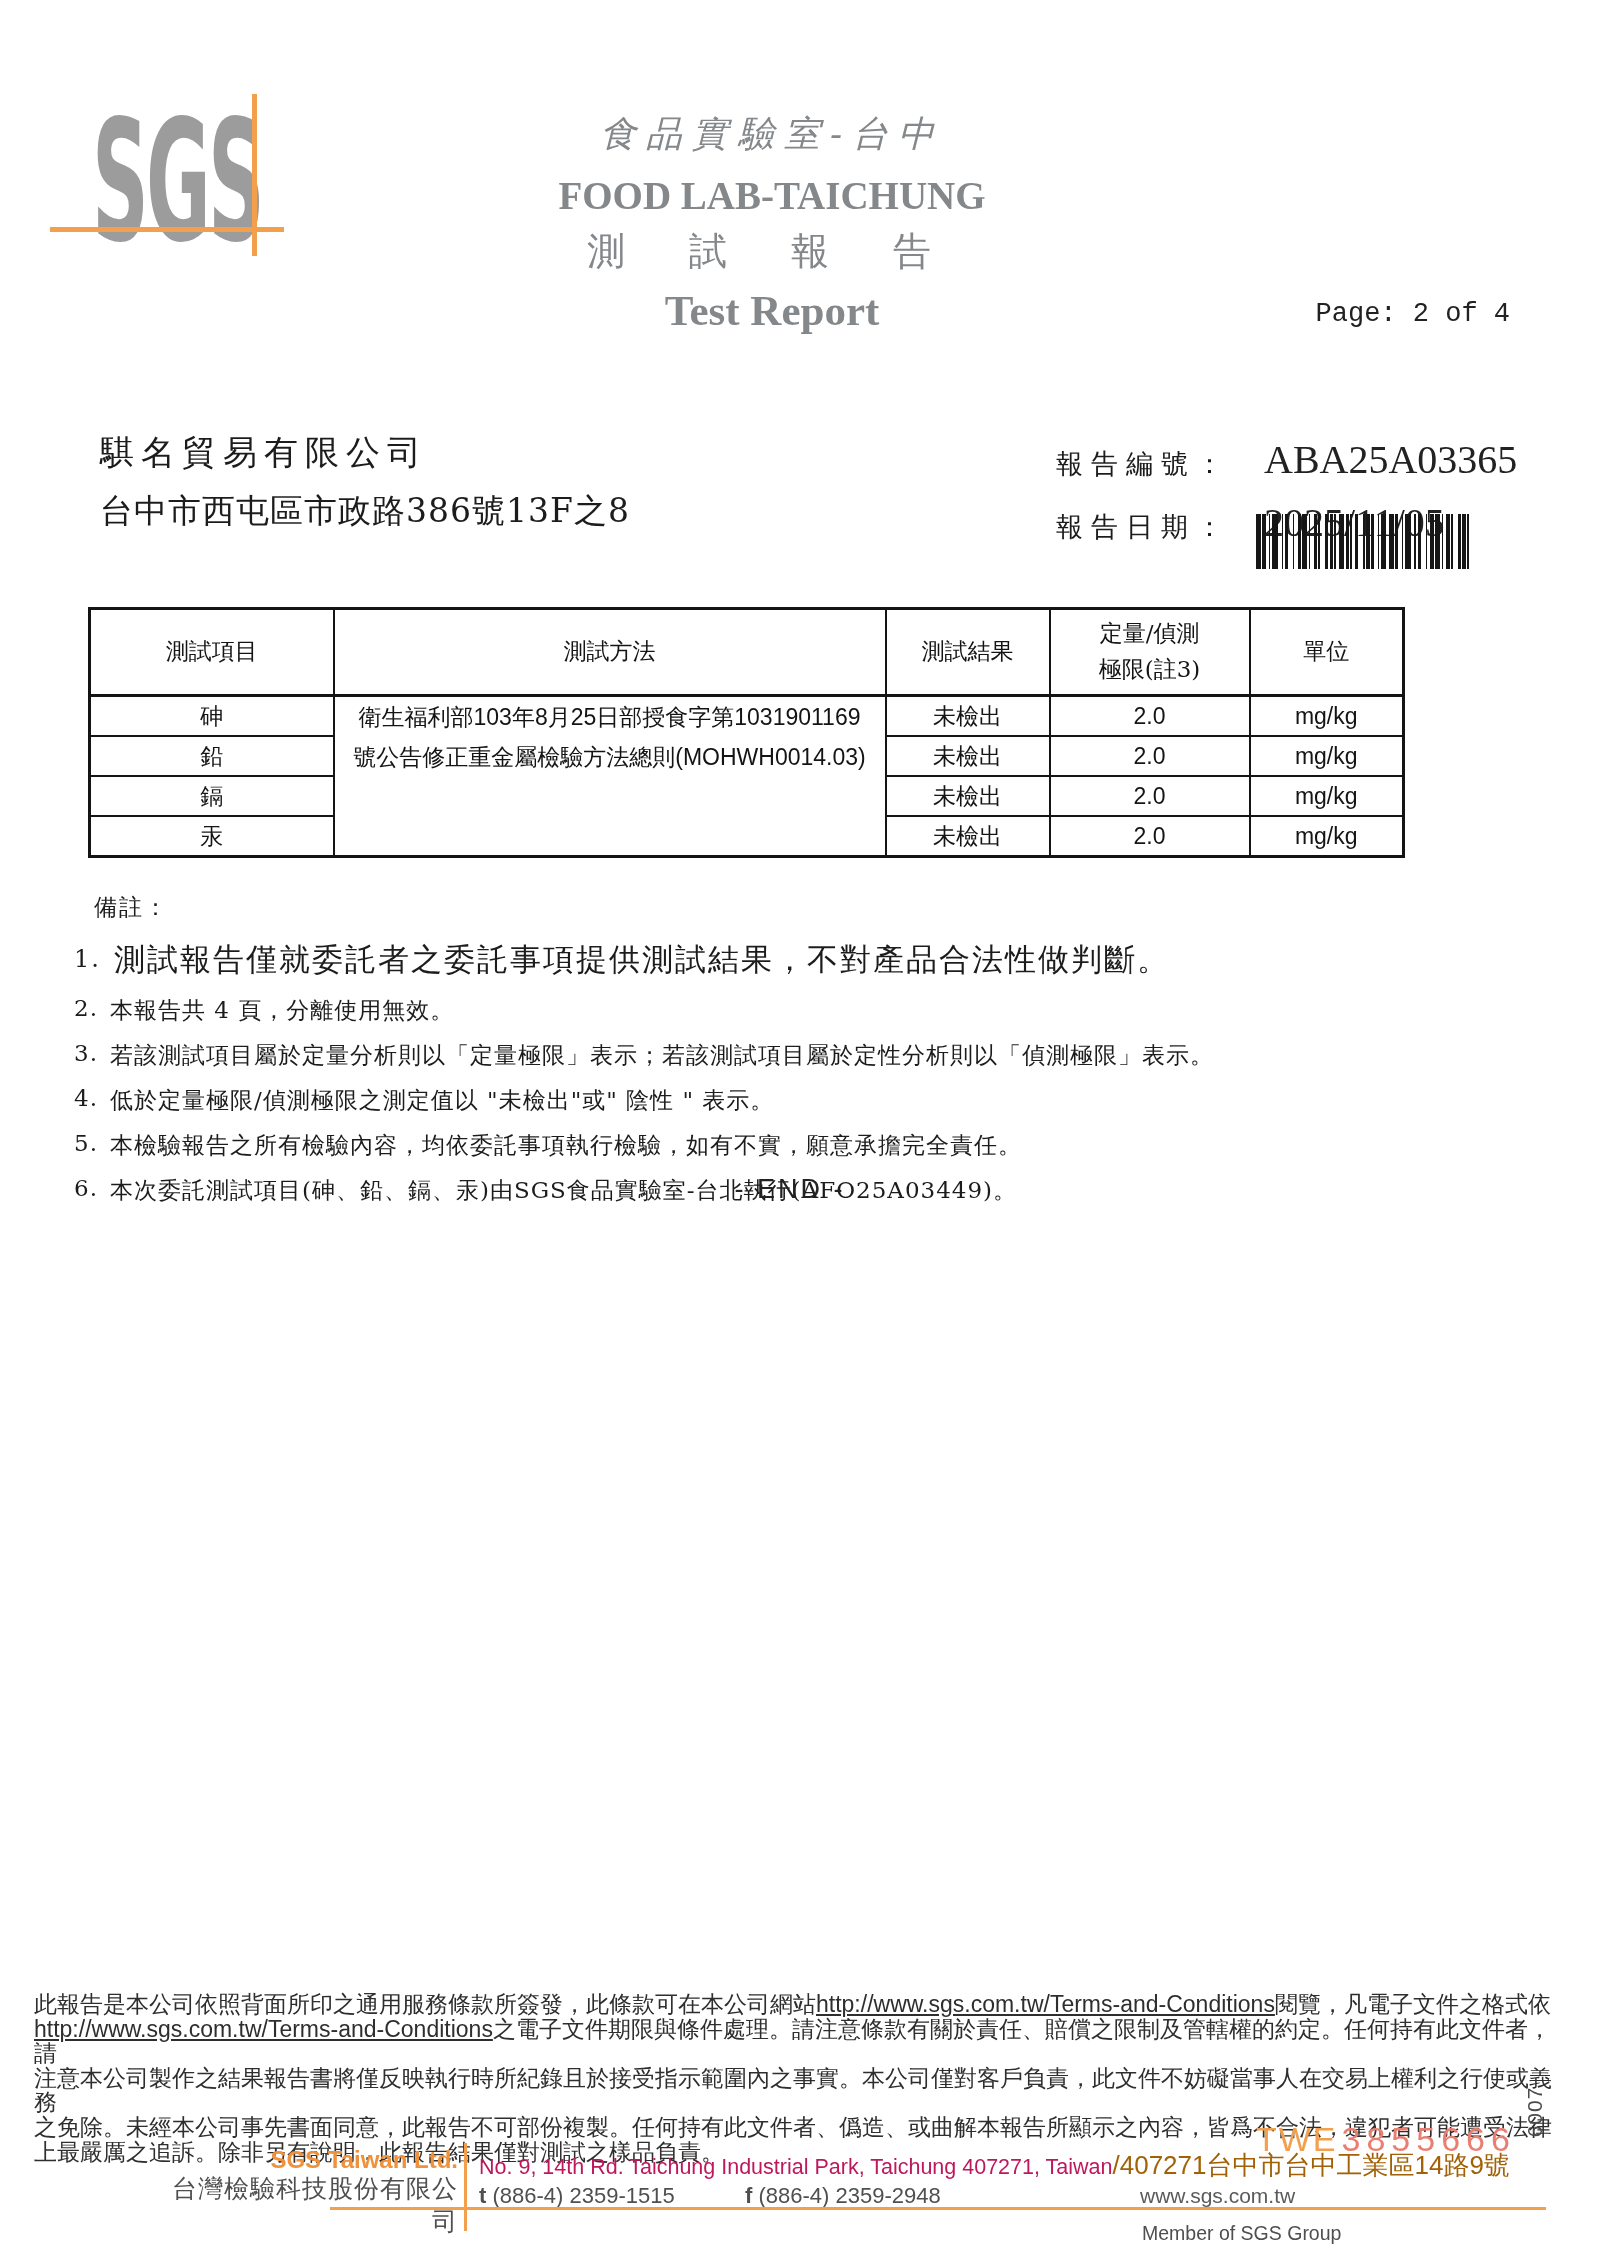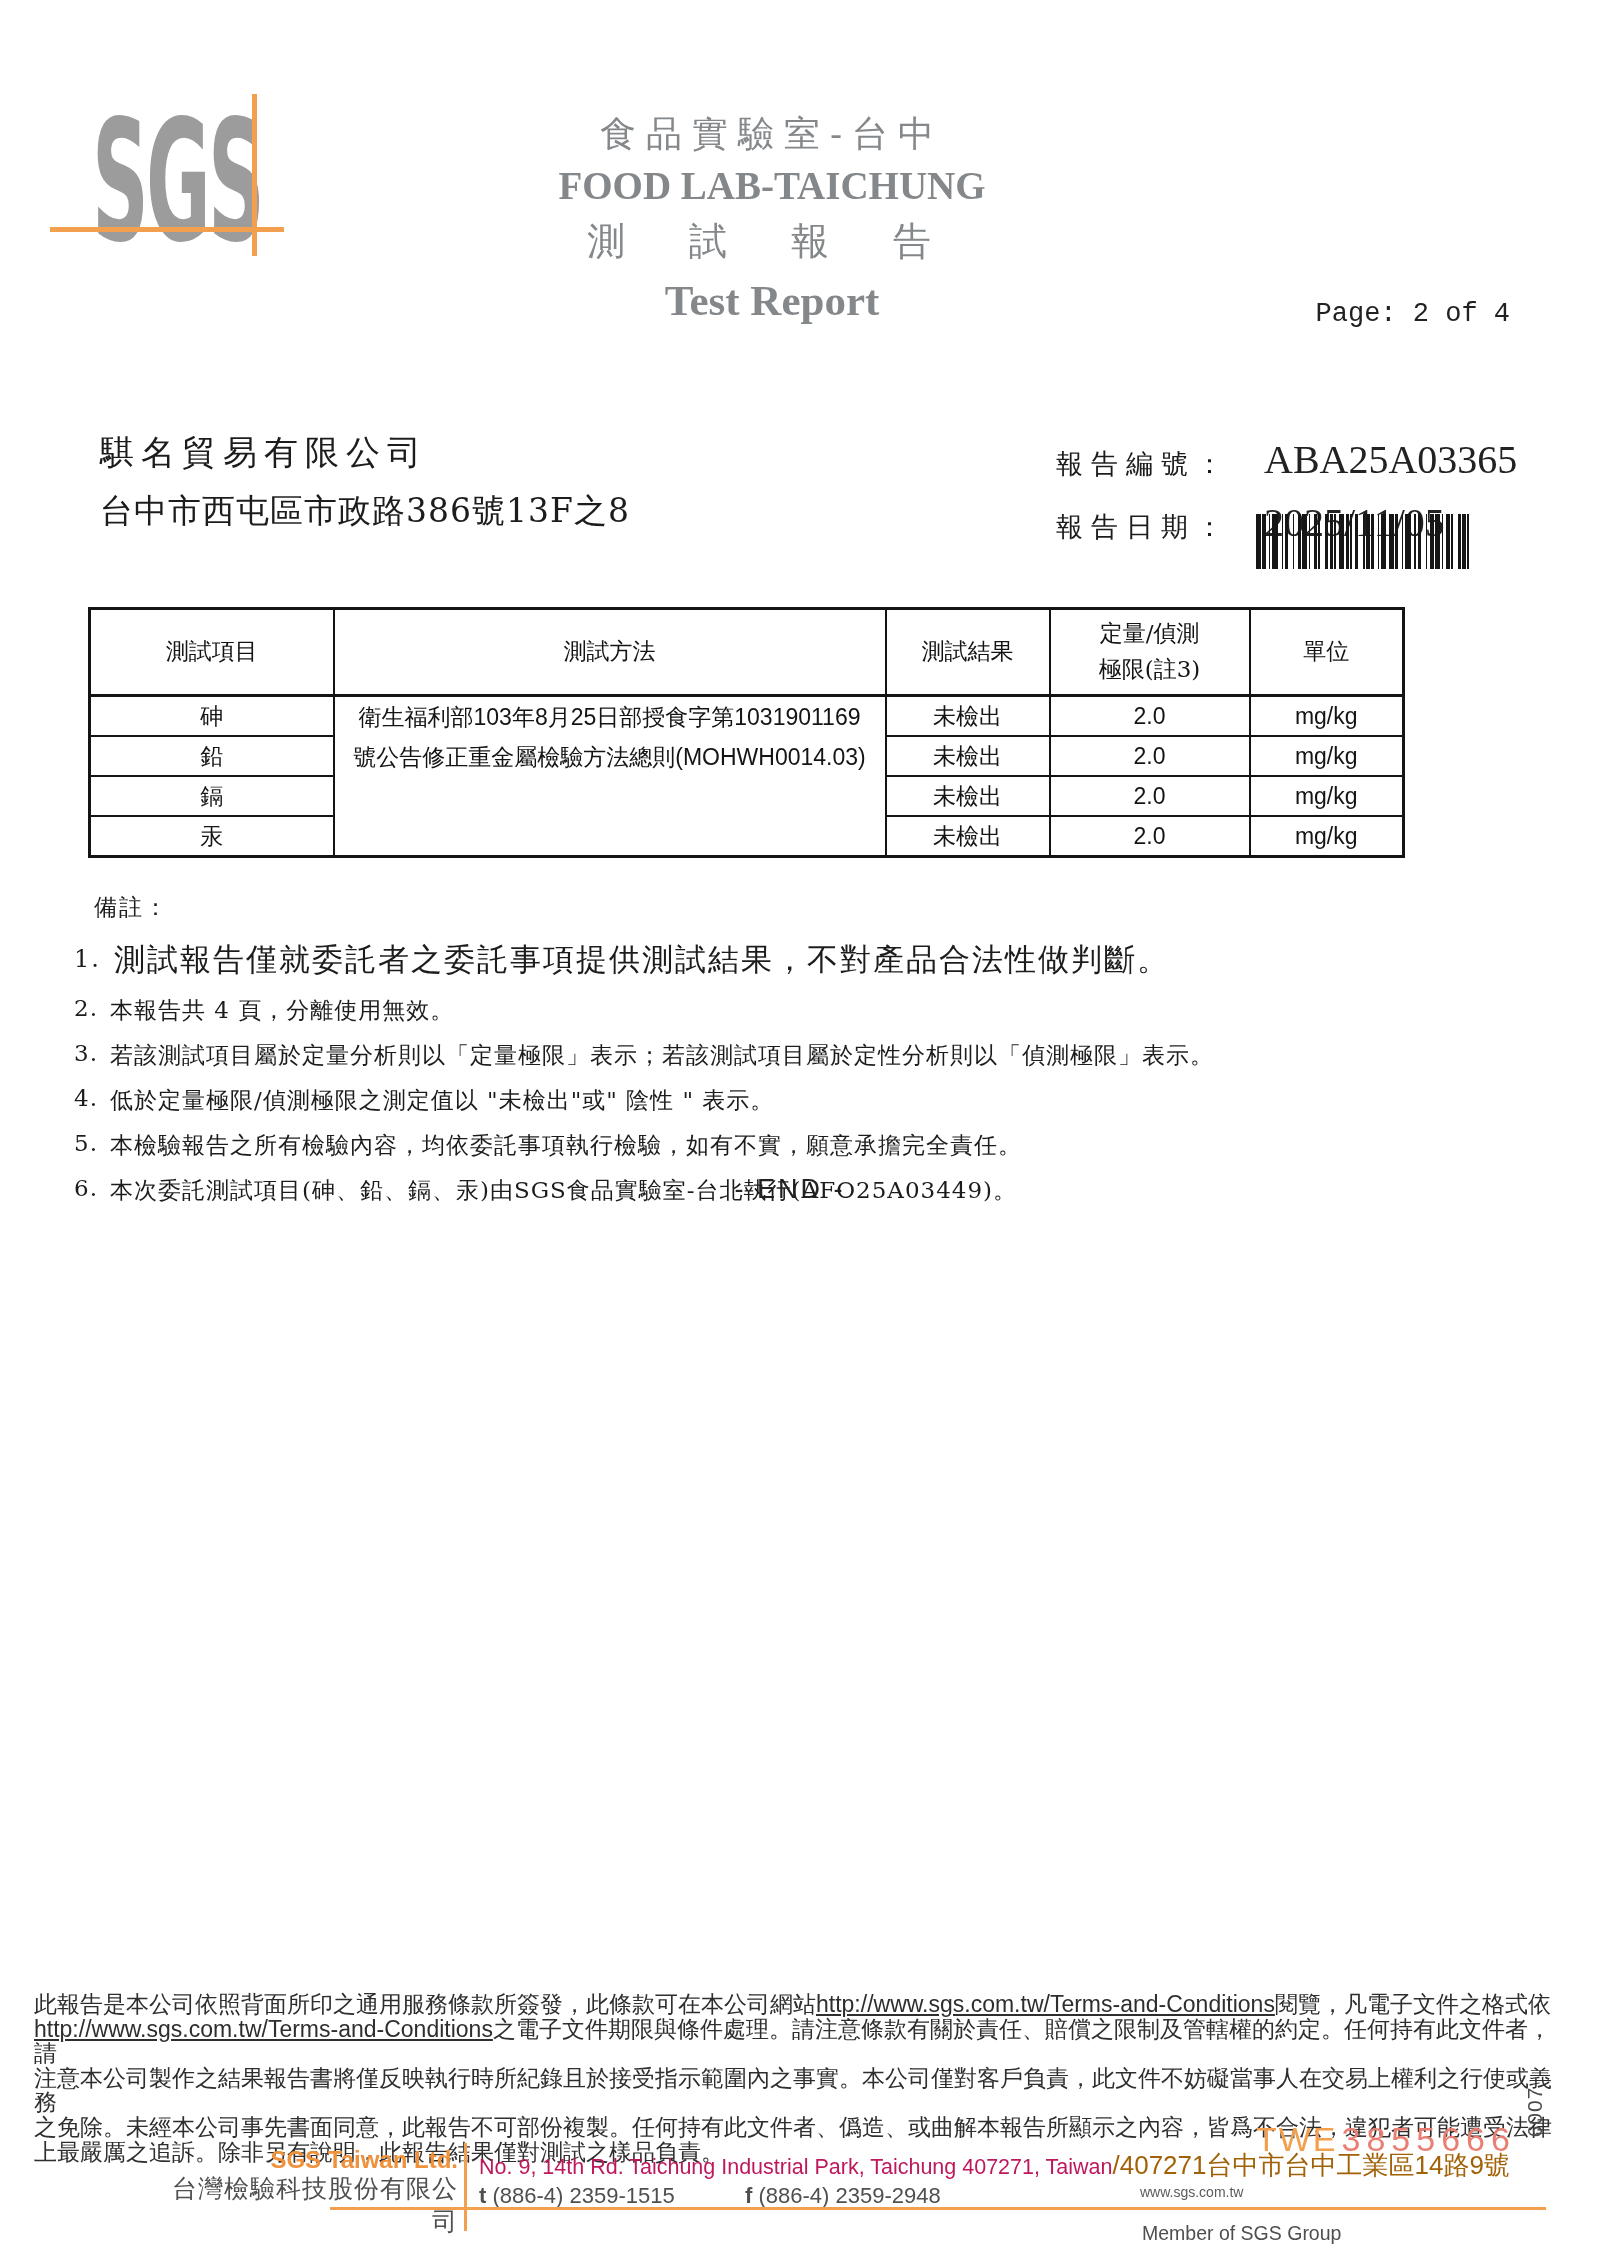--- a/index.html
+++ b/index.html
@@ -8,21 +8,21 @@
 
   
   .logo-sgs{position:absolute;left:92px;top:98px;font-family:"DejaVu Sans",sans-serif;
             font-weight:bold;font-size:168px;line-height:1;color:#9c9c9c;
             letter-spacing:-6px;transform:scaleX(.47);transform-origin:left top;}
   .logo-hline{position:absolute;left:50px;top:227px;width:234px;height:5px;background:#f2a04e;}
   .logo-vline{position:absolute;left:252px;top:94px;width:5px;height:162px;background:#f2a04e;}
 
   
   .header-titles{position:absolute;left:422px;top:110px;width:700px;text-align:center;color:#85888b;}
-  .t1{font-family:"DejaVu Serif",serif;font-size:36px;letter-spacing:10px;margin-bottom:4px;}
+  .t1{font-family:"DejaVu Serif",serif;font-size:36px;letter-spacing:10px;margin-bottom:14px;font-style:italic;}
   .t2{font-family:"Liberation Serif","DejaVu Serif",serif;font-weight:bold;font-size:39px;margin-bottom:8px;}
   .t3{font-family:"DejaVu Serif",serif;font-size:38px;letter-spacing:26px;margin-bottom:9px;}
   .t4{font-family:"Liberation Serif","DejaVu Serif",serif;font-weight:bold;font-size:43px;}
   .page-num{position:absolute;right:90px;top:299px;font-size:27px;color:#222;font-family:Liberation Mono, monospace;}
 
   
   .client{position:absolute;left:100px;top:430px;color:#1c1c1c;}
   .client-name{font-family:"DejaVu Serif",serif;font-size:34px;letter-spacing:7px;}
   .client-addr{font-family:"DejaVu Serif",serif;font-size:33px;letter-spacing:1px;margin-top:13px;}
   .meta{position:absolute;left:1056px;top:436px;}
@@ -65,21 +65,21 @@
        font-weight:bold;font-size:24px;color:#f0913b;}
   .f-company-zh{position:absolute;left:150px;top:2172px;width:308px;text-align:right;
        font-family:"DejaVu Serif",serif;font-size:25px;letter-spacing:1px;color:#4f4f4f;}
   .f-vline{position:absolute;left:464px;top:2143px;width:3px;height:88px;background:#f2a04e;}
   .f-addr{position:absolute;left:479px;top:2148px;white-space:nowrap;}
   .f-addr .en{font-size:21.5px;color:#be185d;margin-top:40px;}
   .f-addr .zh{font-size:26px;color:#a16207;}
   .f-phone{position:absolute;left:479px;top:2183px;font-size:22px;color:#4f4f4f;}
   .f-fax{position:absolute;left:745px;top:2183px;font-size:22px;color:#4f4f4f;}
   .f-bold{font-weight:bold;}
-  .f-web{position:absolute;left:1140px;top:2184px;font-size:14px;color:#5a5a5a;}
+  .f-web{position:absolute;left:1140px;top:2184px;font-size:21px;color:#5a5a5a;}
   .f-hline{position:absolute;left:330px;top:2207px;width:1216px;height:3px;background:#f2a04e;}
   .f-member{position:absolute;left:1142px;top:2222px;font-size:19.5px;color:#4f4f4f;}
   .stamp{position:absolute;left:1256px;top:2120px;font-size:34px;white-space:nowrap;}
   .stamp .pre{color:#f2a04e;letter-spacing:2px;}
   .stamp .no{color:#e97f72;letter-spacing:6px;margin-left:4px;}
   .doc-code{position:absolute;left:1500px;top:2100px;width:70px;text-align:center;
        transform:rotate(-90deg);font-size:21px;color:#4a4a4a;letter-spacing:1px;}
 </style>
 </head>
 <body>

